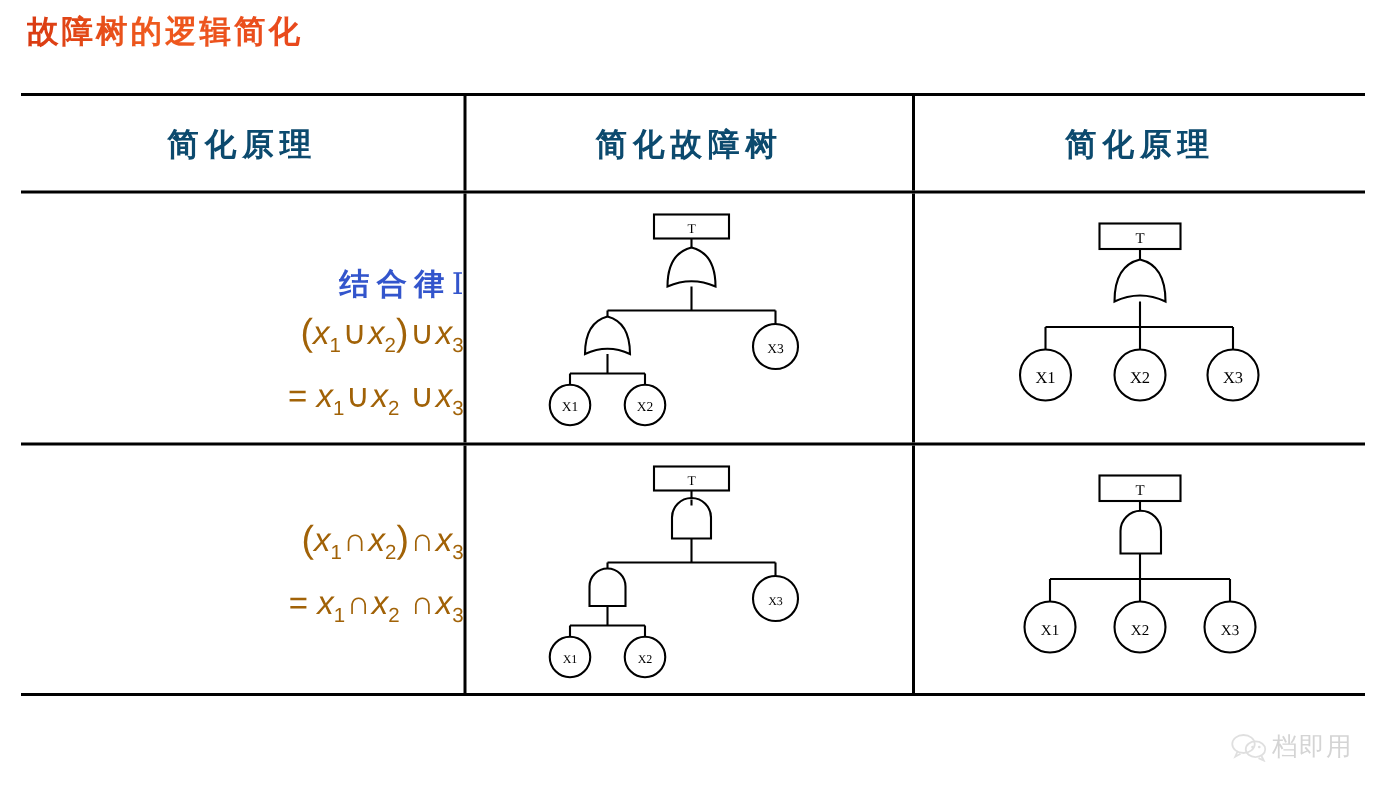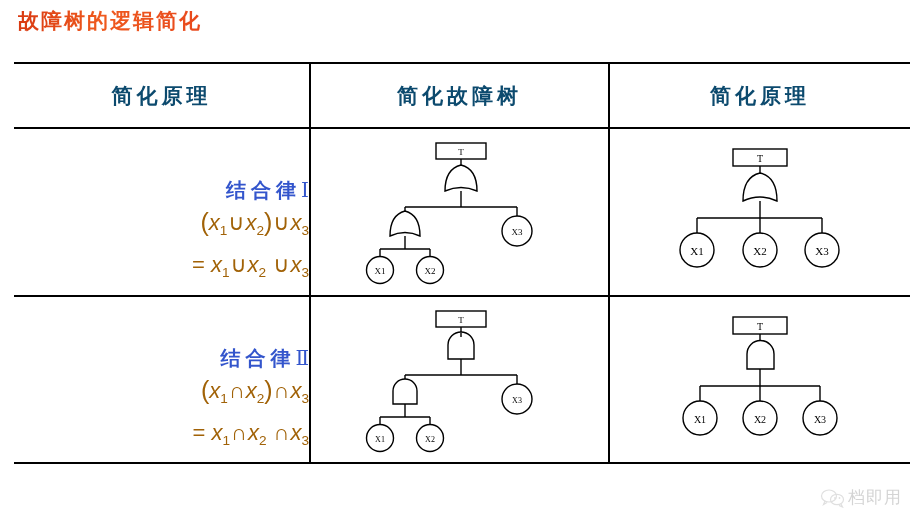--- a/index.html
+++ b/index.html
@@ -230,23 +230,20 @@
         <circle cx="172" cy="111" r="17" fill="#fff" stroke="#000" stroke-width="1.4"></circle>
         <text x="172" y="116" font-size="11" text-anchor="middle">X3</text>
       </svg>
     </div>
   </div>
 
   <div class="row row-body-2">
 
     <div class="cell col1">
       <div class="principle">
-        <div class="law-name">
-          <span>结合律</span><span class="roman">Ⅱ</span>
-        </div>
         <div class="formula">
           <span class="paren">(</span><i>x</i><sub>1</sub><span class="op">∩</span><i>x</i><sub>2</sub><span class="paren">)</span><span class="op">∩</span><i>x</i><sub>3</sub>
         </div>
         <div class="formula">
           =&nbsp;<i>x</i><sub>1</sub><span class="op">∩</span><i>x</i><sub>2</sub>&nbsp;<span class="op">∩</span><i>x</i><sub>3</sub>
         </div>
       </div>
     </div>
 
     <div class="cell col2">

